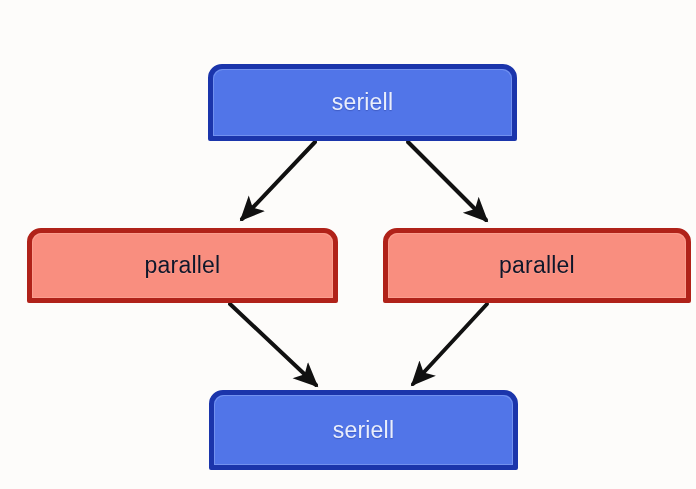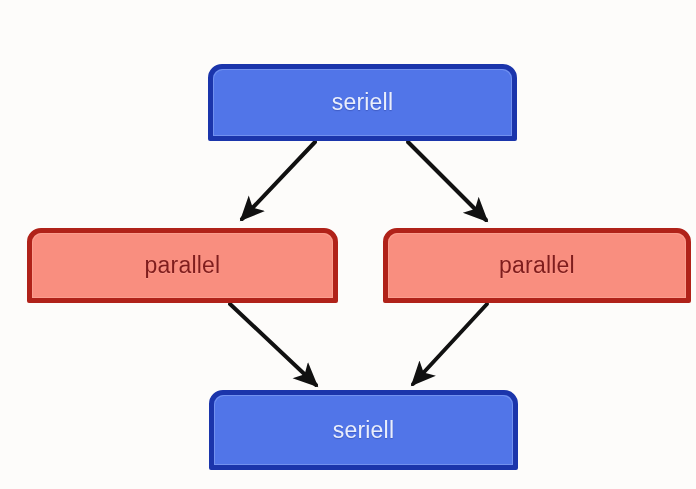--- a/index.html
+++ b/index.html
@@ -44,21 +44,21 @@
   }
   .node-serial {
     background: #5175e8;
     border-color: #1b35ab;
     color: #e9eefc;
     text-shadow: 0 1px 1px rgba(40,60,150,0.45);
   }
   .node-parallel {
     background: #f98e7f;
     border-color: #b02219;
-    color: #7f1d1d;
+    color: #0f172a;
     text-shadow: 0 1px 0 rgba(255,180,165,0.35);
     align-items: center;
   }
   .node::after {
     content: "";
     position: absolute;
     left: 0; right: 0; top: 0; bottom: 0;
     border-radius: 10px 10px 0 0;
     pointer-events: none;
   }

